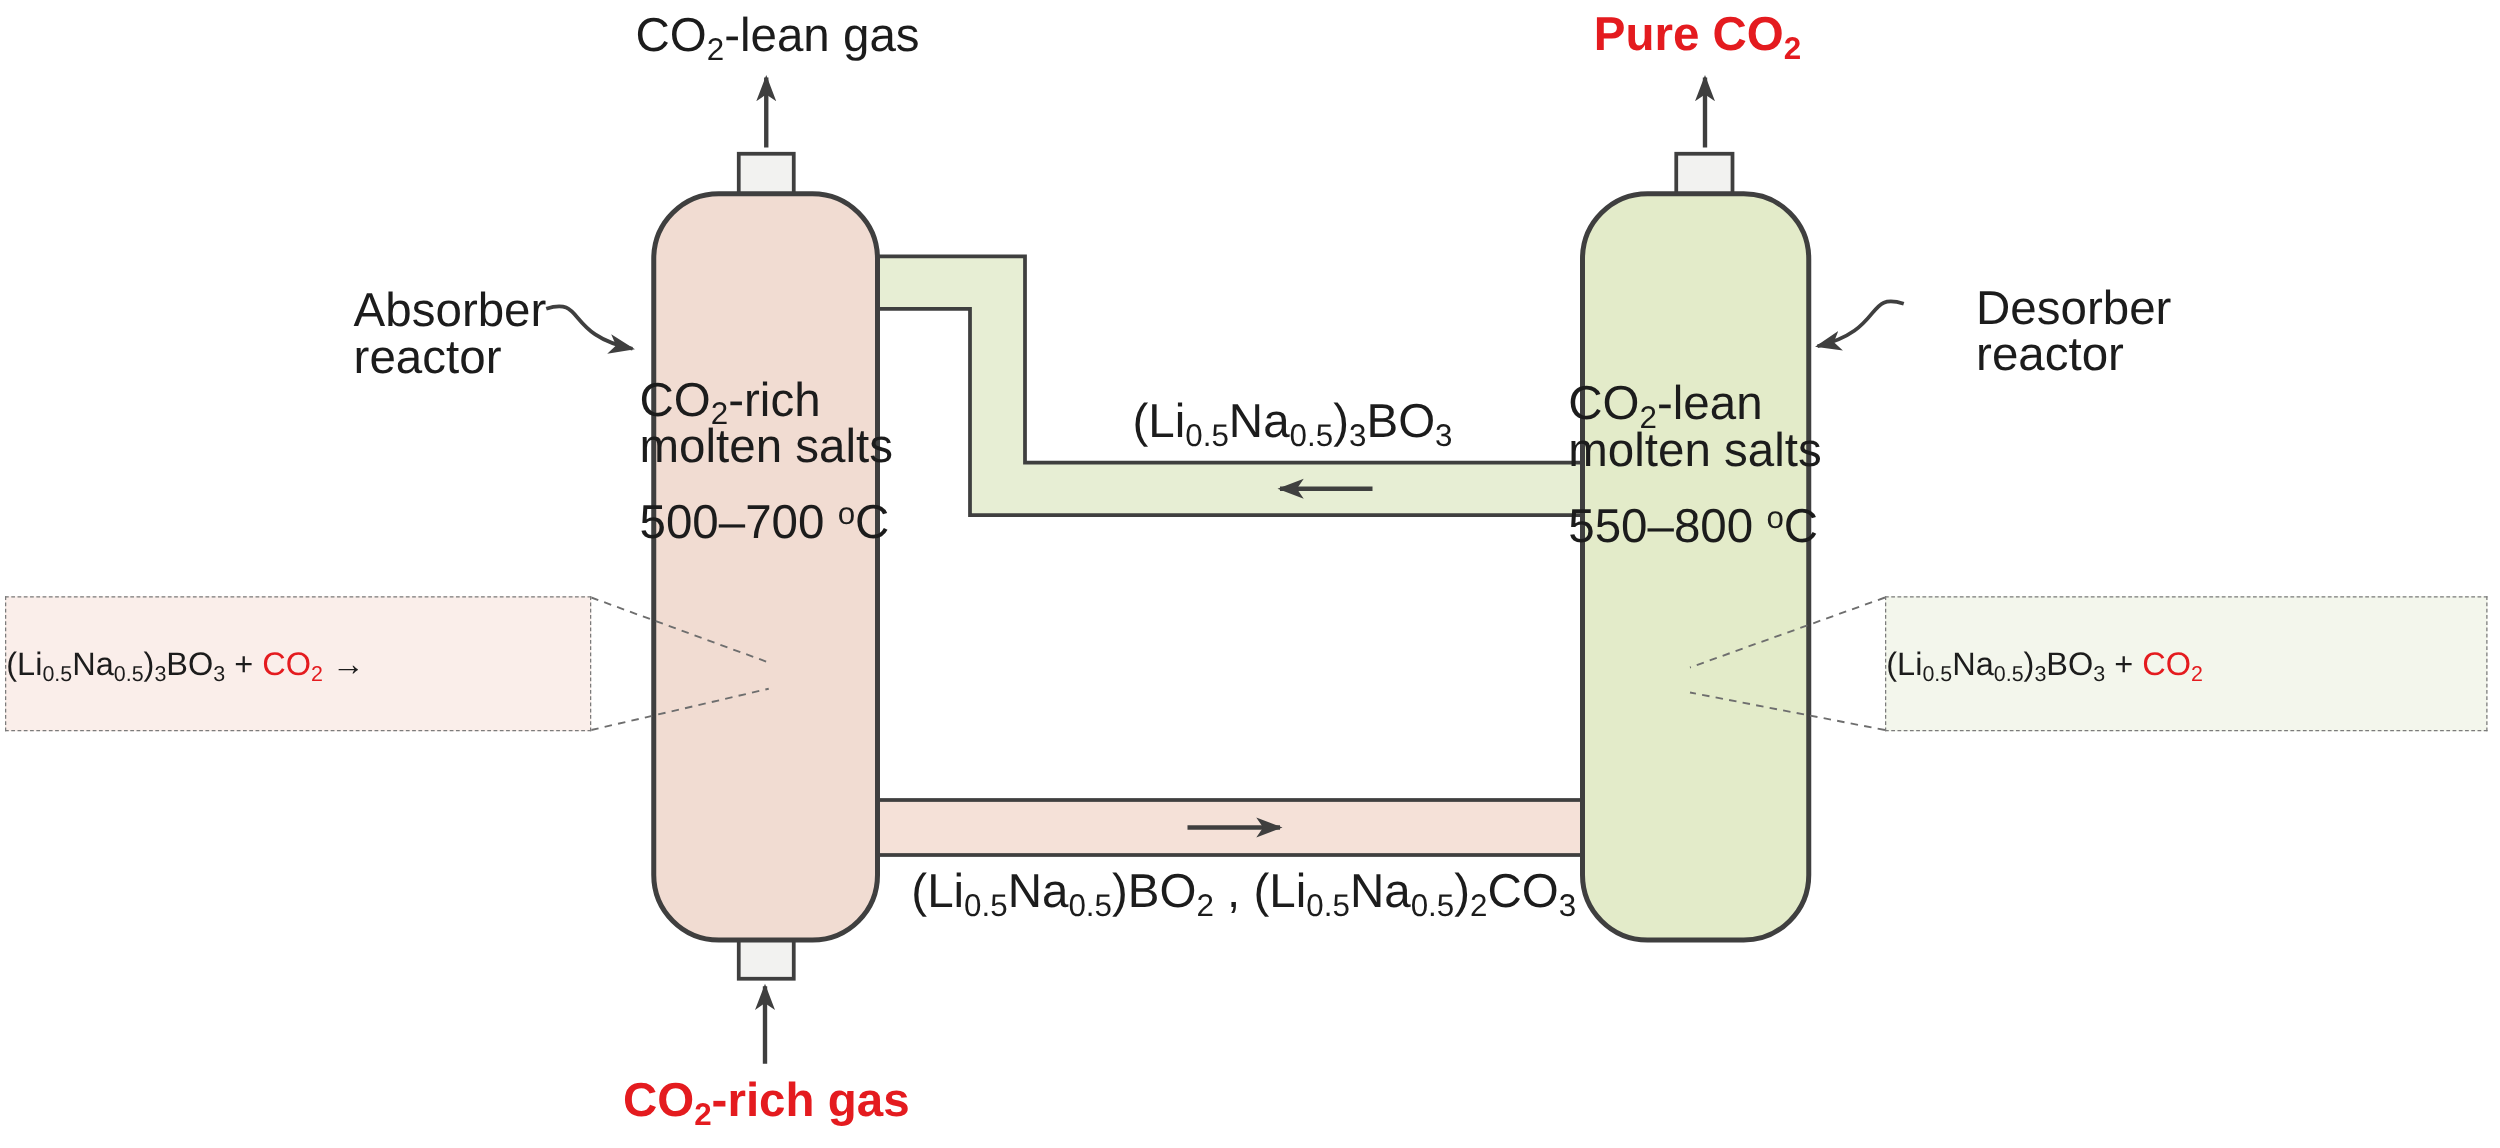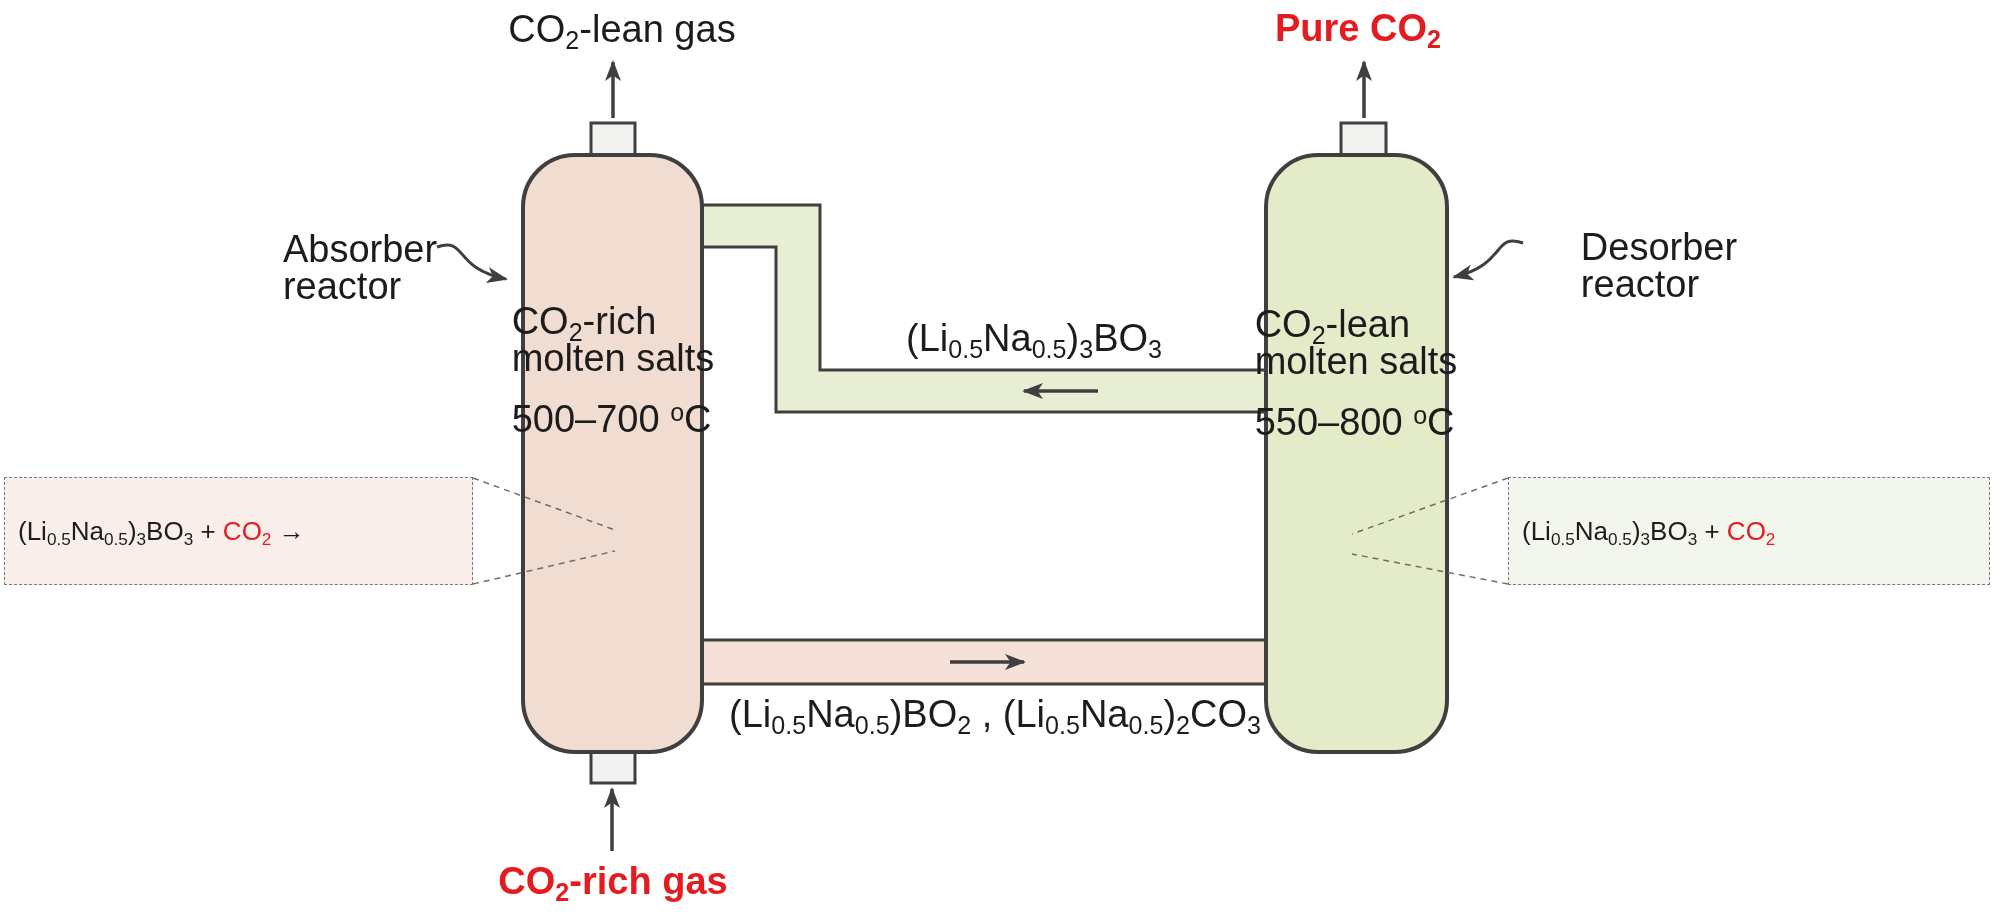--- a/index.html
+++ b/index.html
@@ -20,21 +20,21 @@
   .red{color:var(--red);}
   .bold{font-weight:bold;}
   sub{font-size:66%; vertical-align:baseline; position:relative; top:0.28em; line-height:0;}
   sup{font-size:66%; vertical-align:baseline; position:relative; top:-0.45em; line-height:0;}
   .col-text{line-height:37px;}
   .col-text .temp{margin-top:24px;}
   .reactor-name{line-height:37px;}
   .rbox{
     position:absolute; box-sizing:border-box; border:1.5px dashed #7b7b7b;
     display:flex; flex-direction:column; justify-content:center; row-gap:22px;
-    font-size:26px; padding-left:13px; white-space:nowrap; text-align:left;gap:29px;
+    font-size:26px; white-space:nowrap; text-align:left;gap:29px;
   }
   .rbox>div{line-height:30px;}
   .rbox-left{background:var(--left-box-fill);}
   .rbox-right{background:var(--right-box-fill);}
   
   .column-absorber{fill:var(--absorber-fill); stroke:var(--outline); stroke-width:4;}
   .column-desorber{fill:var(--desorber-fill); stroke:var(--outline); stroke-width:4;}
   .pipe-green{fill:var(--green-pipe-fill); stroke:var(--outline); stroke-width:3;}
   .pipe-pink{fill:var(--pink-pipe-fill); stroke:var(--outline); stroke-width:3;}
   .nozzle{fill:var(--nozzle-fill); stroke:var(--outline); stroke-width:3;}

